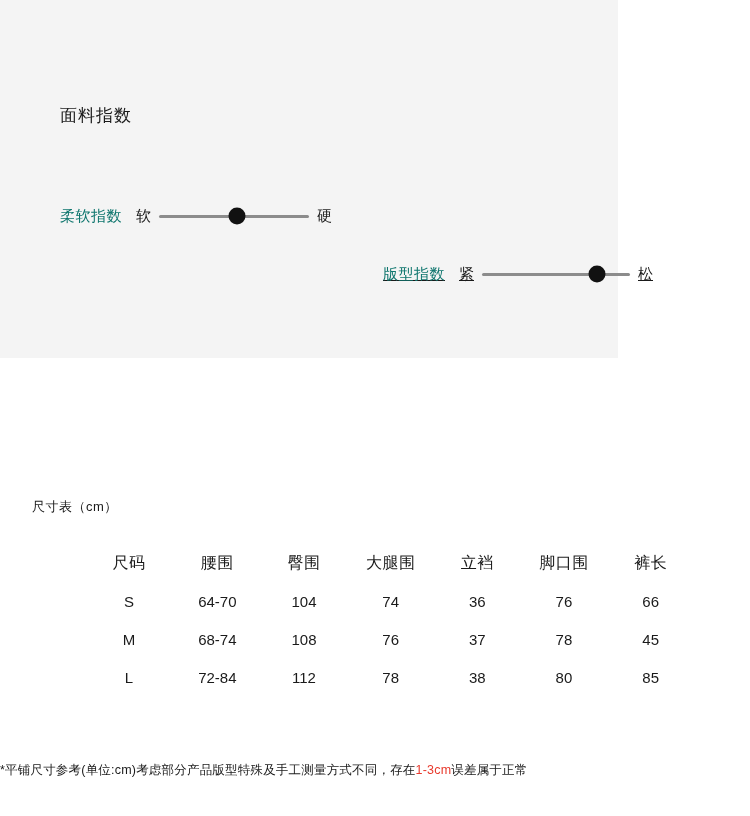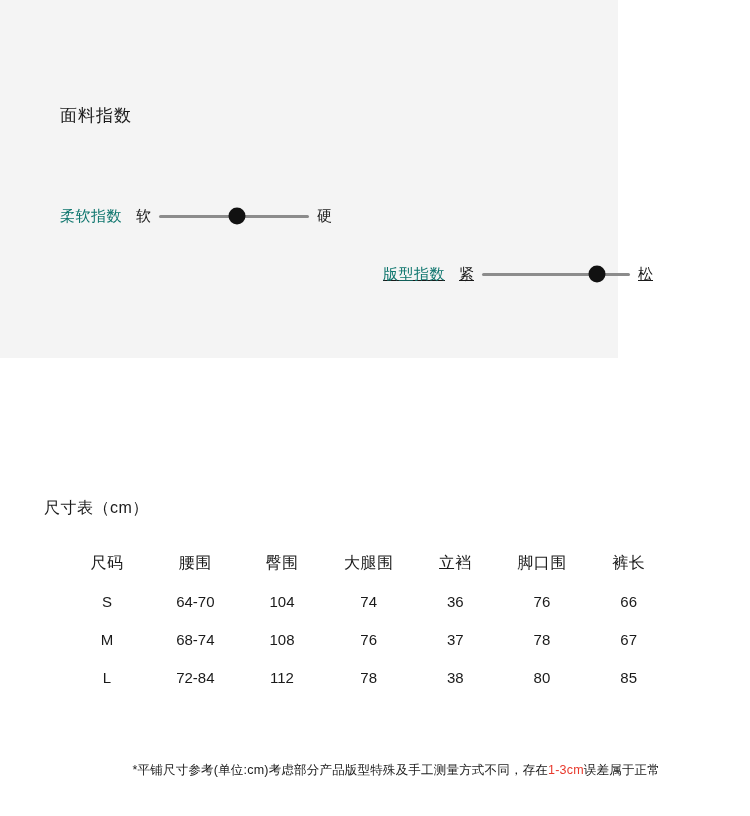--- a/index.html
+++ b/index.html
@@ -91,29 +91,29 @@
   .size-section {
     position: absolute;
     left: 0;
     top: 358px;
     width: 750px;
     height: 458px;
     background: #ffffff;
   }
   .size-title {
     position: absolute;
-    left: 44px;
+    left: 32px;
     top: 140px;
-    font-size: 16px;
+    font-size: 13px;
     letter-spacing: 0.5px;
     color: #1a1a1a;
   }
   table.size-table {
     position: absolute;
-    left: 62px;
+    left: 84px;
     top: 186px;
     width: 610px;
     border-collapse: collapse;
     table-layout: fixed;
   }
   table.size-table th,
   table.size-table td {
     text-align: center;
     font-weight: normal;
     color: #1a1a1a;
@@ -130,21 +130,21 @@
   }
   table.size-table tr td:first-child,
   table.size-table tr th:first-child {
     width: 90px;
   }
   .note {
     position: absolute;
     left: 0;
     top: 404px;
     width: 660px;
-    text-align: right;
+    text-align: left;
     font-size: 12.5px;
     color: #1a1a1a;
     letter-spacing: 0.2px;
   }
   .note .hl {
     color: #e8392c;
   }
 </style>
 </head>
 <body>
@@ -200,21 +200,21 @@
             <td>76</td>
             <td>66</td>
           </tr>
           <tr>
             <td>M</td>
             <td>68-74</td>
             <td>108</td>
             <td>76</td>
             <td>37</td>
             <td>78</td>
-            <td>67</td>
+            <td>45</td>
           </tr>
           <tr>
             <td>L</td>
             <td>72-84</td>
             <td>112</td>
             <td>78</td>
             <td>38</td>
             <td>80</td>
             <td>85</td>
           </tr>

